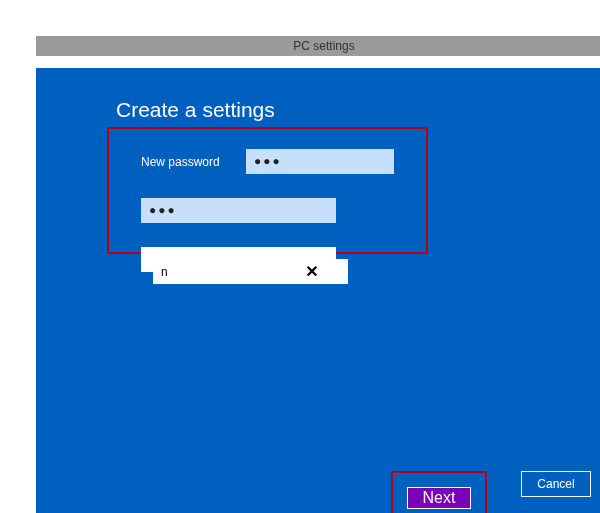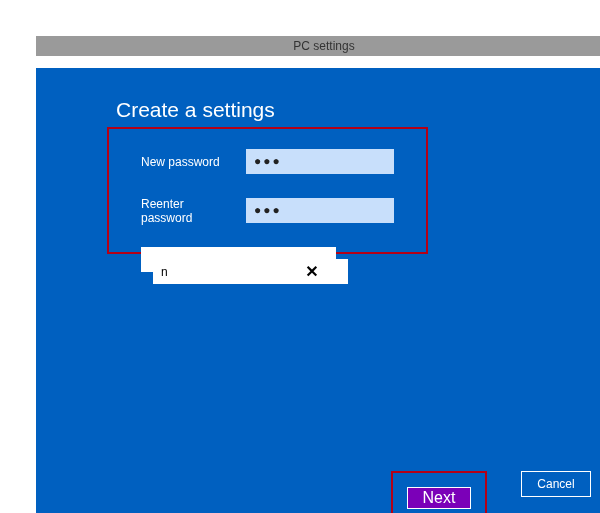--- a/index.html
+++ b/index.html
@@ -142,21 +142,20 @@
   <div class="heading">Create a settings</div>
 
   <div class="form-box">
 
     <div class="form-row">
       <div class="form-label">New password</div>
       <div class="pwd-input">●●●</div>
     </div>
 
     <div class="form-row">
-      <div class="form-label">Reenter password</div>
       <div class="pwd-input">●●●</div>
     </div>
 
     <div class="form-row">
       <div class="hint-wrap">
         <input class="hint-input" type="text" value="n" style="">
         <div class="clear-x">✕</div>
       </div>
     </div>
 

